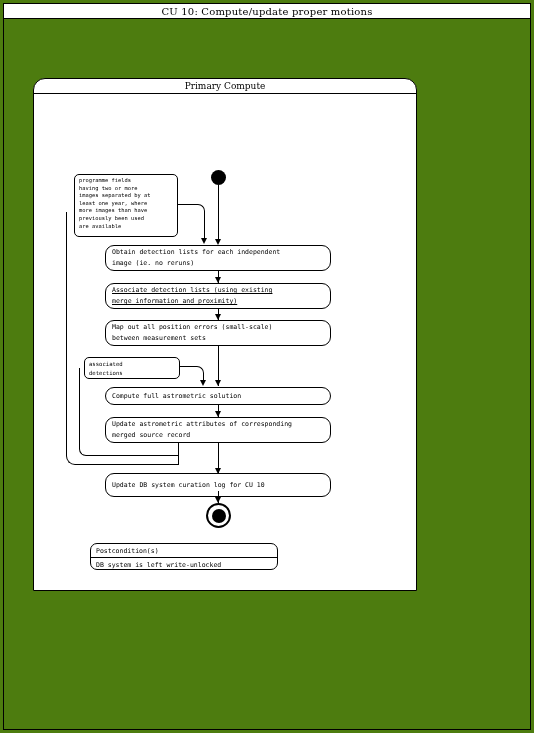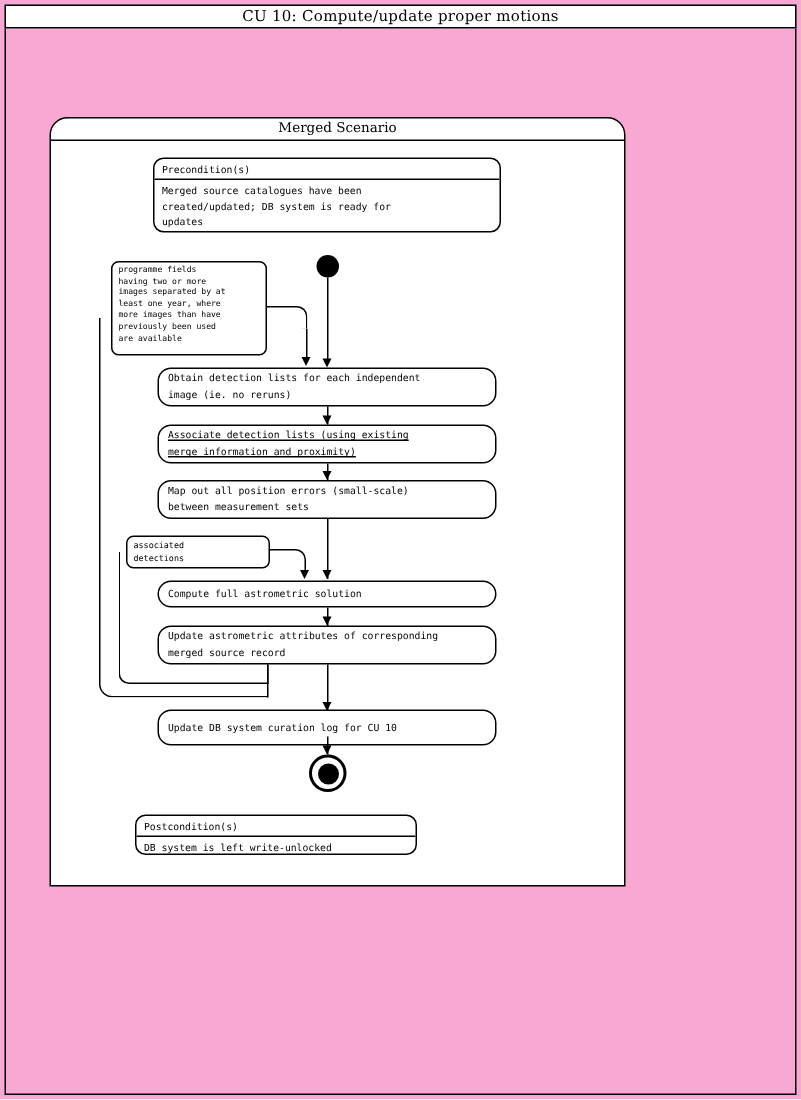--- a/index.html
+++ b/index.html
@@ -7,21 +7,21 @@
     padding: 0;
     background: #ffffff;
   }
   body {
     font-family: "DejaVu Sans Mono", monospace;
   }
   #page {
     position: relative;
     width: 534px;
     height: 733px;
-    background: #f9a8d4;
+    background: #4d7c0f;
     overflow: hidden;
   }
 
   
   .page-frame {
     position: absolute;
     left: 3px;
     top: 3px;
     width: 528px;
     height: 727px;
@@ -191,32 +191,24 @@
 <div id="page">
 
   <div class="page-frame"></div>
 
   <div class="title-bar">
     <span class="title-text">CU 10: Compute/update proper motions</span>
   </div>
 
   <div class="scenario">
     <div class="scenario-head">
-      <span class="scenario-title">Merged Scenario</span>
+      <span class="scenario-title">Primary Compute</span>
     </div>
   </div>
 
-  <div class="node cond-box" style="left:102px; top:105px; width:232px; height:50px;">
-    <div class="cond-head">Precondition(s)</div>
-    <div class="cond-body">
-      <div>Merged source catalogues have been</div>
-      <div>created/updated; DB system is ready for</div>
-      <div>updates</div>
-    </div>
-  </div>
 
   <div class="start-node" style="left:211px; top:170px;"></div>
 
   <div class="vline" style="left:218px; top:185px; height:57px;"></div>
   <div class="arrowhead" style="left:214.5px; top:239px;"></div>
 
   <div class="node note" style="left:74px; top:174px; width:104px; height:63px;">
     <div>programme fields</div>
     <div>having two or more</div>
     <div>images separated by at</div>

